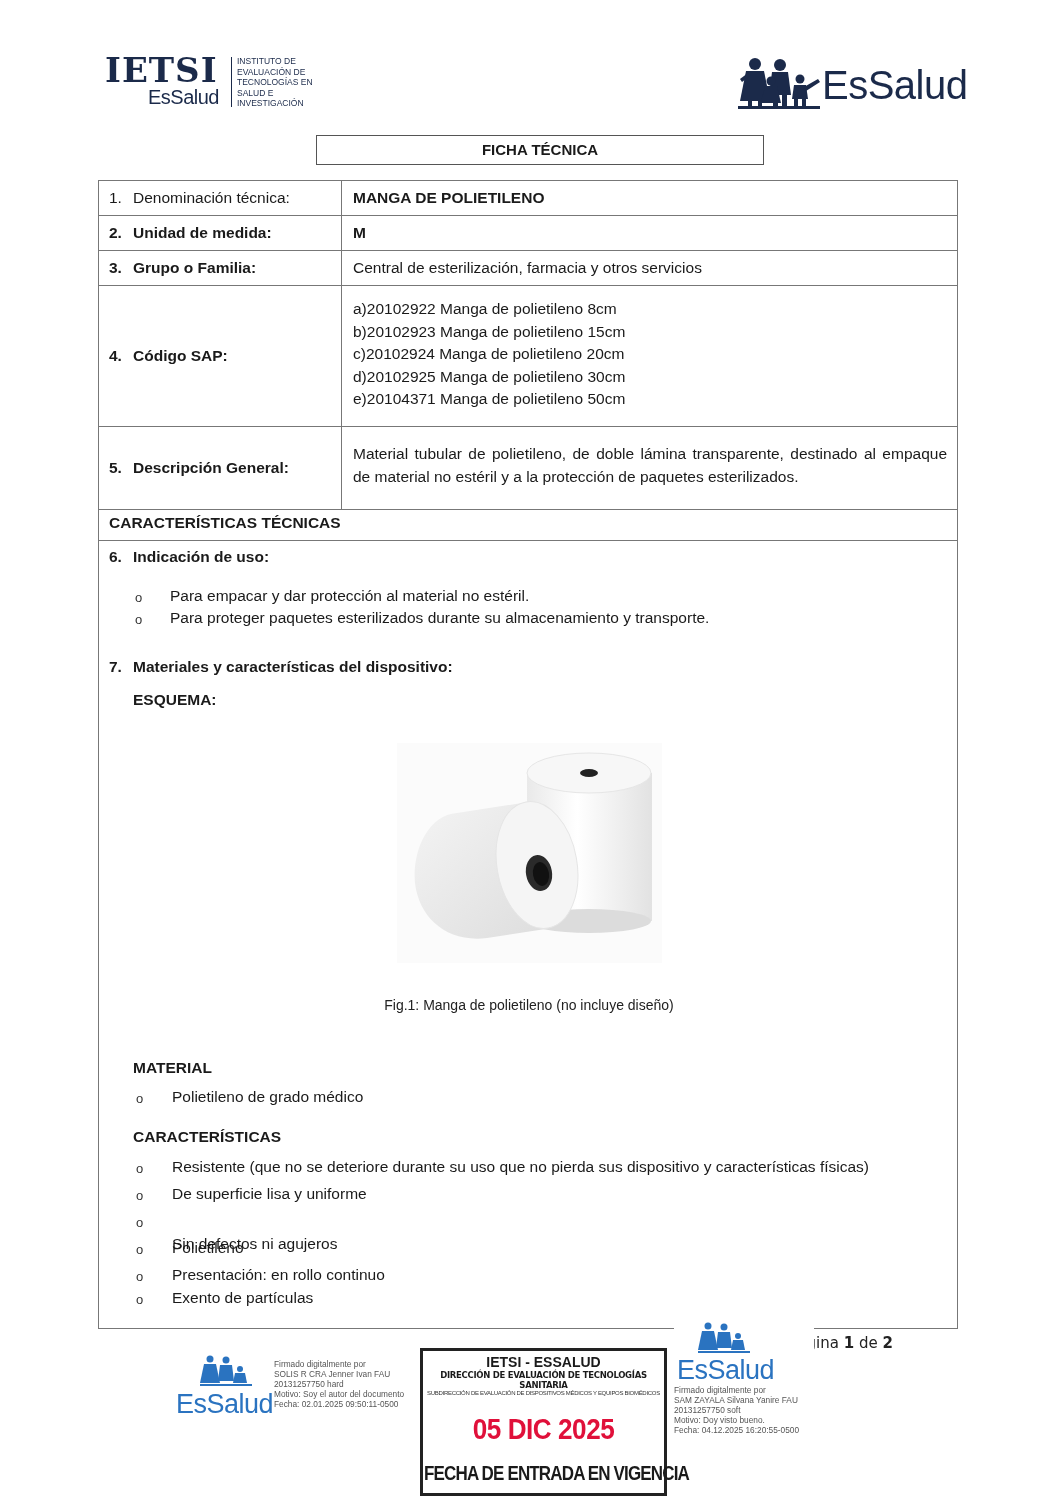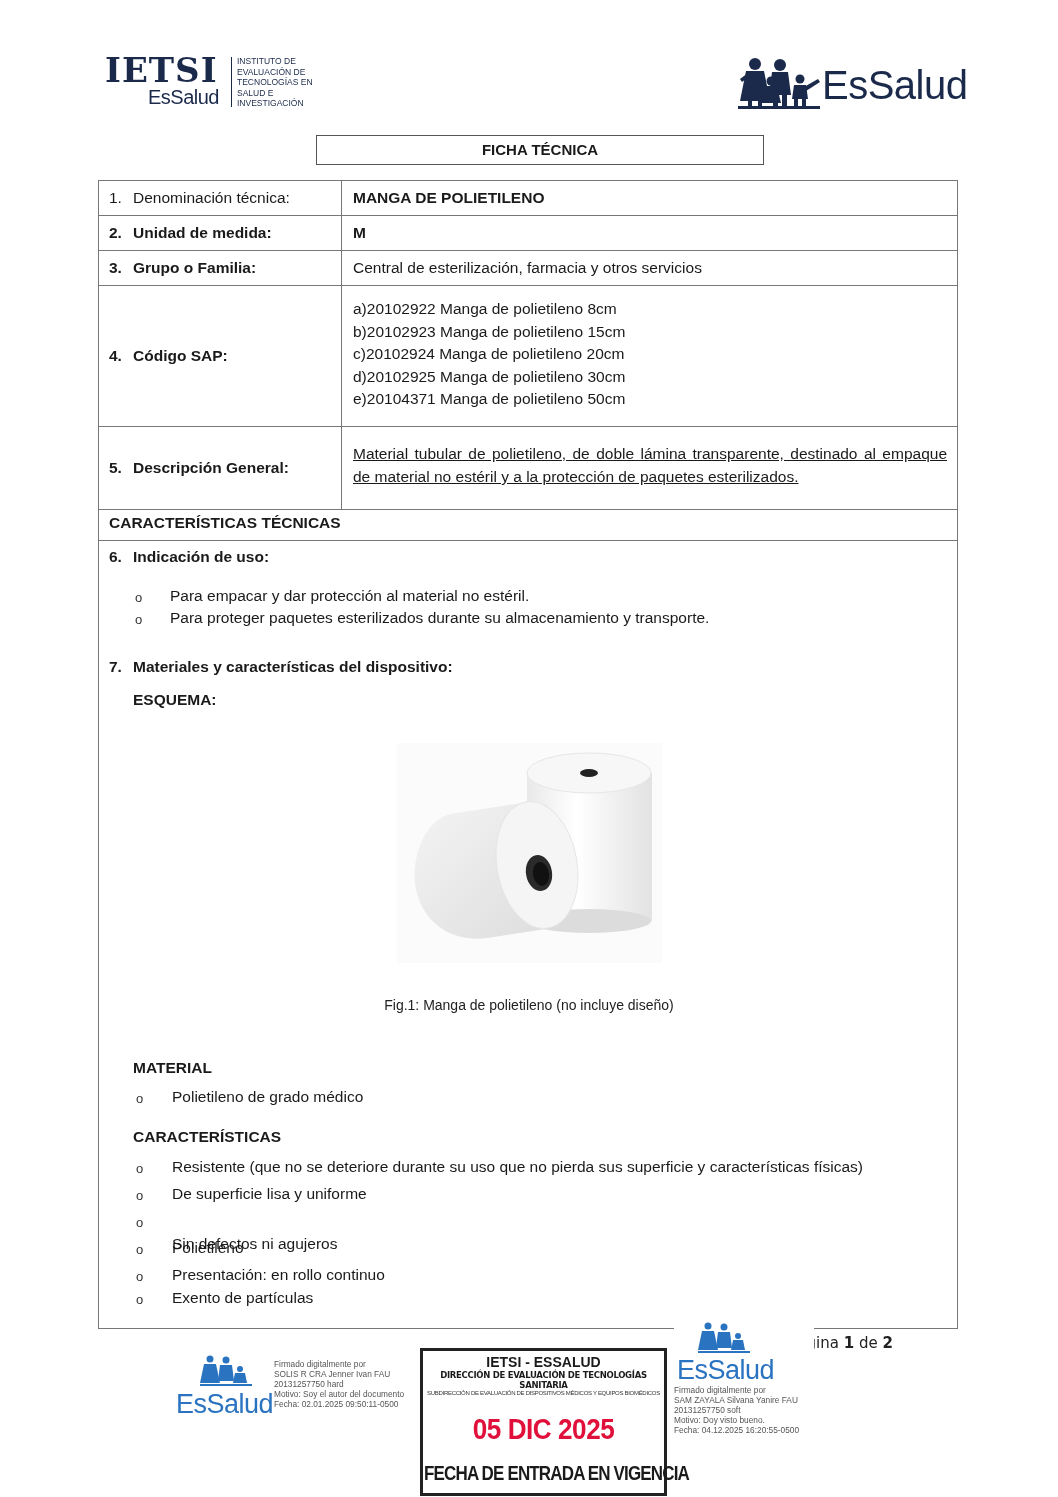--- a/index.html
+++ b/index.html
@@ -26,21 +26,21 @@
   .frame { position:absolute; left:98px; top:180px; width:860px; height:1149px; border:1px solid #777; box-sizing:border-box; }
 
   .row { position:absolute; left:0; width:858px; border-bottom:1px solid #777; box-sizing:border-box; }
   .row .lbl { position:absolute; left:0; top:0; bottom:0; width:243px; border-right:1px solid #777; box-sizing:border-box;
               display:flex; align-items:center; padding-left:10px; font-size:15.5px; }
   .row .val { position:absolute; left:243px; right:0; top:0; bottom:0; padding-left:11px; padding-right:10px;
               display:flex; align-items:center; font-size:15.5px; }
   .num { display:inline-block; width:24px; }
 
   .sap-list { font-size:15.5px; line-height:22.5px; }
-  .desc { font-size:15.5px; line-height:23px; text-align:justify;text-decoration:underline; }
+  .desc { font-size:15.5px; line-height:23px; text-align:justify; }
 
   .section-head { position:absolute; left:0; top:324px; width:858px; height:36px; border-bottom:1px solid #777;
                   box-sizing:border-box; padding-left:10px; font-weight:bold; font-size:15.5px; line-height:36px; }
 
   .body-text { position:absolute; font-size:15.5px; }
   .h-item { font-weight:bold; }
   .bullet { position:absolute; font-size:13px; color:#333; }
 
   .figure { position:absolute; left:397px; top:743px; width:265px; height:220px; background:#fbfbfb; }
   .caption { position:absolute; left:0; width:1058px; top:997px; text-align:center; font-size:14px; color:#222; }
@@ -167,21 +167,21 @@
     <span class="num">7.</span><span>Materiales y características del dispositivo:</span>
   </div>
   <div class="body-text h-item" style="left:34px;top:510px;">ESQUEMA:</div>
 
   <div class="body-text h-item" style="left:34px;top:878px;">MATERIAL</div>
   <span class="bullet" style="left:37px;top:910px;">o</span>
   <div class="body-text" style="left:73px;top:907px;">Polietileno de grado médico</div>
 
   <div class="body-text h-item" style="left:34px;top:947px;">CARACTERÍSTICAS</div>
   <span class="bullet" style="left:37px;top:980px;">o</span>
-  <div class="body-text" style="left:73px;top:977px;">Resistente (que no se deteriore durante su uso que no pierda sus superficie y características físicas)</div>
+  <div class="body-text" style="left:73px;top:977px;">Resistente (que no se deteriore durante su uso que no pierda sus dispositivo y características físicas)</div>
   <span class="bullet" style="left:37px;top:1007px;">o</span>
   <div class="body-text" style="left:73px;top:1004px;">De superficie lisa y uniforme</div>
   <span class="bullet" style="left:37px;top:1034px;">o</span>
   <div class="body-text" style="left:73px;top:1031px;margin-top:23px;">Sin defectos ni agujeros</div>
   <span class="bullet" style="left:37px;top:1061px;">o</span>
   <div class="body-text" style="left:73px;top:1058px;">Polietileno</div>
   <span class="bullet" style="left:37px;top:1088px;">o</span>
   <div class="body-text" style="left:73px;top:1085px;">Presentación: en rollo continuo</div>
   <span class="bullet" style="left:37px;top:1111px;">o</span>
   <div class="body-text" style="left:73px;top:1108px;">Exento de partículas</div>

